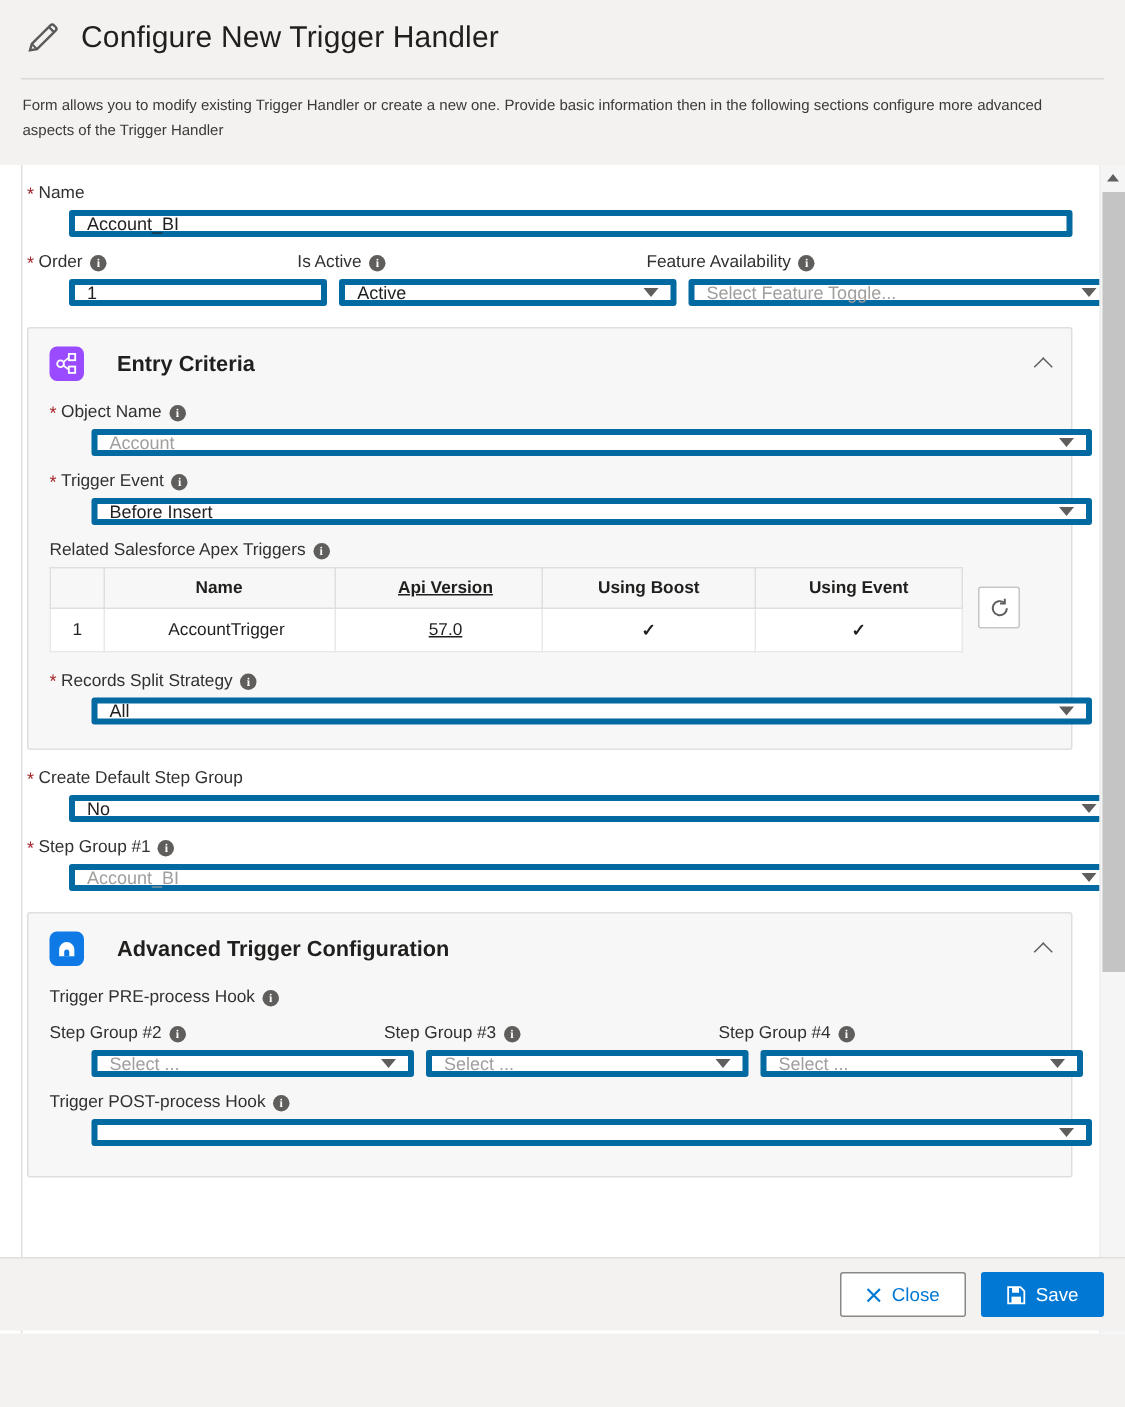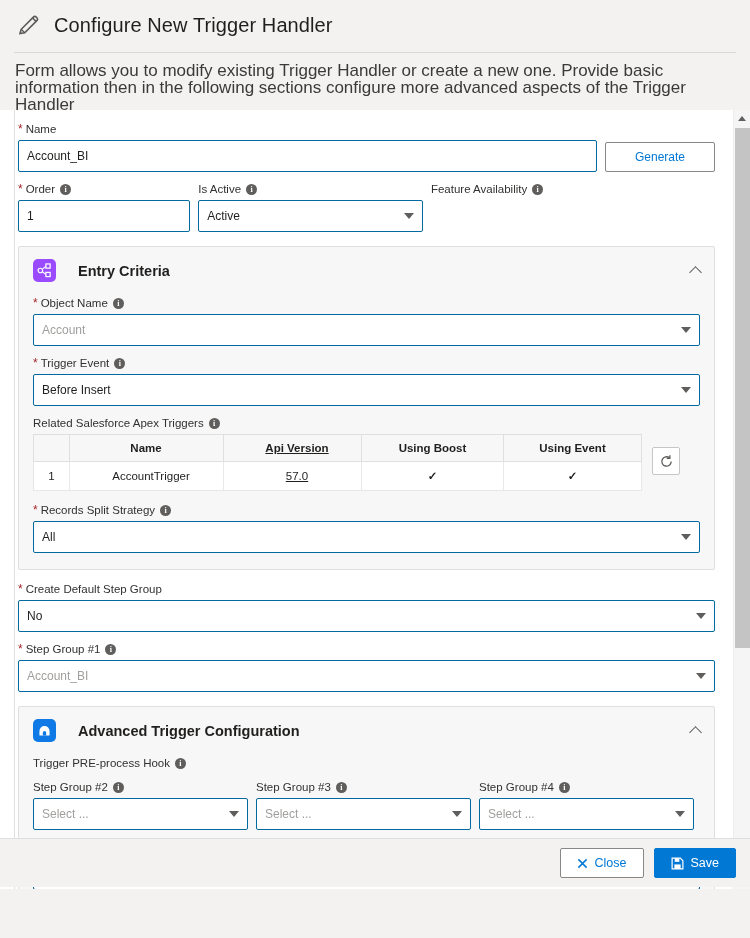--- a/index.html
+++ b/index.html
@@ -13,21 +13,21 @@
   #app { position: relative; width: 750px; height: 938px; background: #f3f2f1; }
 
   
   .header { position: absolute; left: 0; top: 0; width: 750px; height: 110px; background: #f3f2f1; }
   .hdr-row { display: flex; align-items: center; gap: 12px; padding: 12px 0 0 16px; }
   .pencil-icon { width: 26px; height: 26px; flex: 0 0 26px; position: relative; }
   .hdr-title { font-size: 20px; color: #201f1e; font-weight: 400; letter-spacing: .1px; }
   .hdr-divider { position: absolute; left: 14px; top: 52px; width: 722px; height: 1px; background: #d8d8d8; }
   .hdr-desc {
     position: absolute; left: 15px; top: 62px; width: 716px;
-    font-size: 17px; line-height: 17px; color: #3b3a39;
+    font-size: 10px; line-height: 17px; color: #3b3a39;
   }
 
   
   .form-area {
     position: absolute; left: 0; top: 110px; width: 750px; height: 779px;
     background: #ffffff; overflow: hidden;
   }
   .form-inner { position: absolute; left: 0; top: 0; width: 733px; padding: 0; }
   .leftrule { position: absolute; left: 14px; top: 0px; width: 1px; height: 779px; background: #e1dfdd; }
 
@@ -36,23 +36,23 @@
     font-size: 11.5px; color: #323130; display: flex; align-items: center;
     gap: 5px; margin-bottom: 4px; line-height: 14px; white-space: nowrap;
   }
   .req { color: #a4262c; font-size: 12px; line-height: 10px; margin-right: -2px; }
   .info-icon {
     width: 11px; height: 11px; border-radius: 50%; background: #605e5c;
     color: #fff; font-size: 8px; font-weight: bold; line-height: 11px;
     text-align: center; flex: 0 0 11px; font-family: "Liberation Serif", serif;
   }
   .inp {
-    height: 32px; border: 1px solid #0369a1; border-radius: 2px; background: #fff;
+    height: 18px; border: 4px solid #0369a1; border-radius: 2px; background: #fff;
     font-size: 12px; color: #201f1e; display: flex; align-items: center;
-    padding: 0 8px; width: 100%; position: relative;
+    padding: 0 8px; width: 100%; position: relative; margin-left: 28px;
   }
   .inp.ph { color: #a19f9d; }
   .inp.muted { color: #a19f9d; }
   .caret {
     position: absolute; right: 8px; top: 50%; transform: translateY(-50%);
     width: 0; height: 0; border-left: 5px solid transparent;
     border-right: 5px solid transparent; border-top: 6px solid #605e5c;
   }
   .field { margin-bottom: 10px; }
 
@@ -158,21 +158,20 @@
 
       <div class="field">
         <div class="lbl">
           <span class="req">*</span>
           <span>Name</span>
         </div>
         <div class="row-name">
           <div class="inp" style="flex:1;">
             <span>Account_BI</span>
           </div>
-          <div class="btn-generate">Generate</div>
         </div>
       </div>
 
       <div class="row3 field" style="margin-bottom:14px;">
         <div style="width:174px;">
           <div class="lbl">
             <span class="req">*</span>
             <span>Order</span>
             <span class="info-icon">i</span>
           </div>
@@ -187,20 +186,24 @@
           </div>
           <div class="inp">
             <span>Active</span>
             <span class="caret"></span>
           </div>
         </div>
         <div style="width:287px;">
           <div class="lbl">
             <span>Feature Availability</span>
             <span class="info-icon">i</span>
+          </div>
+          <div class="inp ph">
+            <span>Select Feature Toggle...</span>
+            <span class="caret"></span>
           </div>
         </div>
       </div>
 
       <div class="panel">
         <div class="panel-head">
           <span class="panel-sq sq-purple">
             <svg width="15" height="15" viewBox="0 0 16 16">
               <rect x="9.5" y="1" width="4.5" height="4.5" fill="none" stroke="#fff" stroke-width="1.3"></rect>
               <rect x="9.5" y="10" width="4.5" height="4.5" fill="none" stroke="#fff" stroke-width="1.3"></rect>

